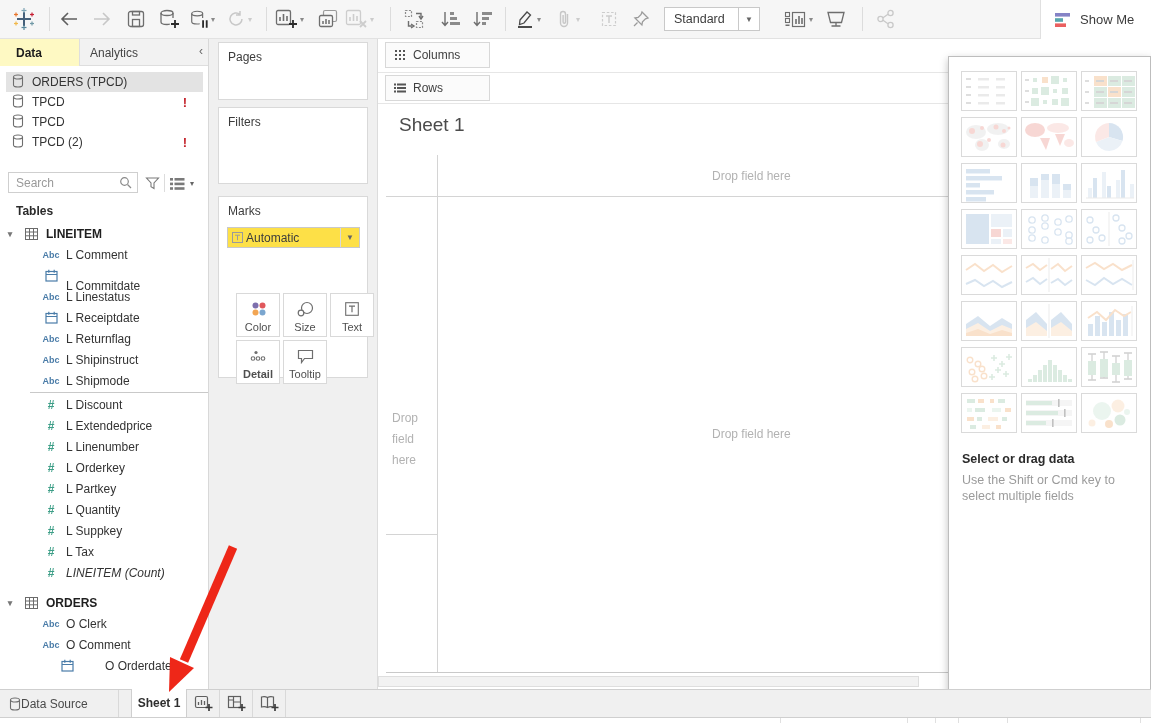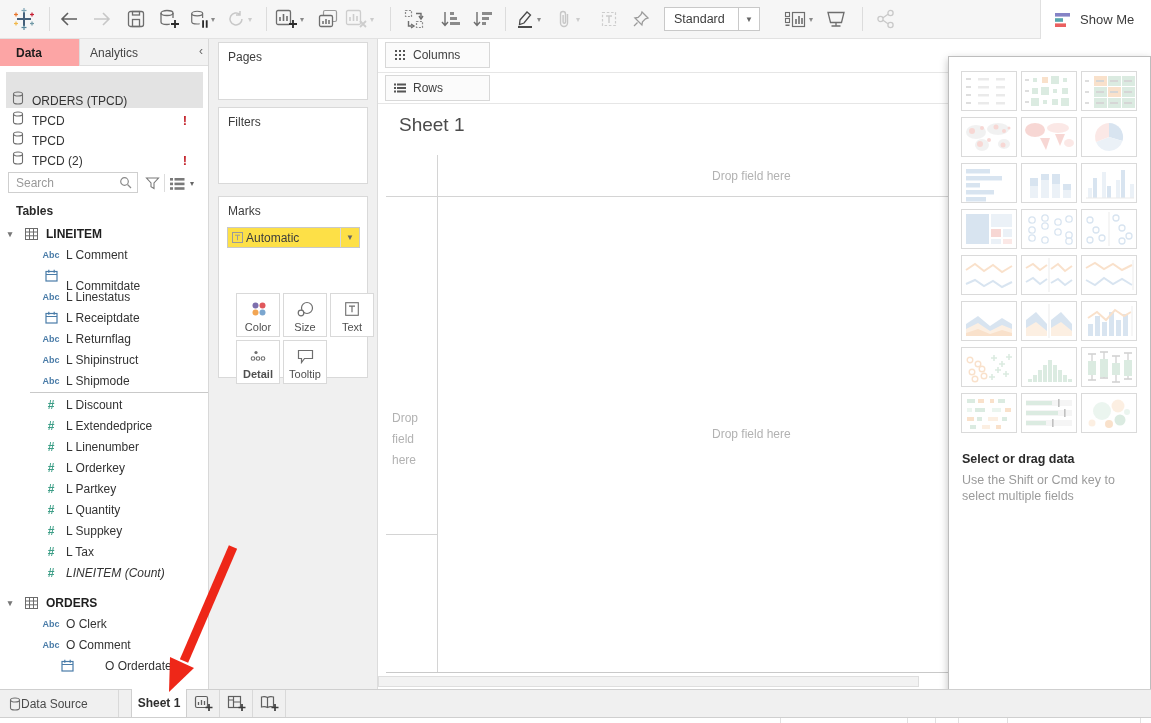--- a/index.html
+++ b/index.html
@@ -17,25 +17,25 @@
   .fit-box .lbl{flex:1;padding-left:9px;font-size:12.5px;color:#3c3c3c;}
   .fit-box .dd{width:20px;height:100%;border-left:1px solid #c9c9c9;display:flex;align-items:center;justify-content:center;color:#666;font-size:8px;}
   .showme-btn{position:absolute;left:1040px;top:0;width:111px;height:39px;background:#fff;
               border-left:1px solid #e0e0e0;box-sizing:border-box;display:flex;align-items:center;gap:8px;padding-left:14px;}
   .showme-btn .txt{font-size:13px;color:#3c3c3c;}
   
   .left-pane{position:absolute;left:0;top:39px;width:209px;height:650px;background:#fff;
              border-right:1px solid #d8d8d8;box-sizing:border-box;overflow:hidden;}
   .side-tabs{position:absolute;left:0;top:0;width:209px;height:27px;background:#f2f2f2;
              border-bottom:1px solid #dedede;box-sizing:border-box;}
-  .tab-data{position:absolute;left:0;top:0;width:80px;height:27px;background:#fca5a5;border-right:1px solid #dedede;
+  .tab-data{position:absolute;left:0;top:0;width:80px;height:27px;background:#fef9c3;border-right:1px solid #dedede;
             box-sizing:border-box;display:flex;align-items:center;padding-left:16px;font-weight:bold;color:#1d1d1d;}
   .tab-analytics{position:absolute;left:80px;top:0;width:110px;height:27px;display:flex;align-items:center;padding-left:10px;color:#444;}
   .tab-collapse{position:absolute;right:6px;top:5px;color:#666;font-size:12px;}
-  .ds-row{position:absolute;left:6px;width:197px;height:36px;display:flex;align-items:flex-end;gap:8px;padding-left:6px;box-sizing:border-box;}
+  .ds-row{position:absolute;left:6px;width:197px;height:20px;display:flex;align-items:center;gap:8px;padding-left:6px;box-sizing:border-box;}
   .ds-row.sel{background:#e3e3e3;}
   .ds-row .err{position:absolute;right:16px;color:#c4262e;font-weight:bold;font-size:13px;}
   .search-row{position:absolute;left:0;top:131px;width:209px;height:26px;}
   .search-input{position:absolute;left:8px;top:2px;width:130px;height:21px;border:1px solid #cfcfcf;background:#fff;
                 box-sizing:border-box;display:flex;align-items:center;color:#9a9a9a;padding-left:7px;}
   .tables-label{position:absolute;left:16px;top:165px;font-weight:bold;color:#2b2b2b;}
   .fld-row{position:relative;height:21px;display:flex;align-items:center;}
   .fld-row .ficon{width:22px;display:flex;justify-content:center;flex:none;}
   .tbl-hdr{height:21px;display:flex;align-items:center;font-weight:bold;color:#1f1f1f;}
   .abc{color:#4a7ca8;font-size:9px;font-weight:bold;letter-spacing:0;}

